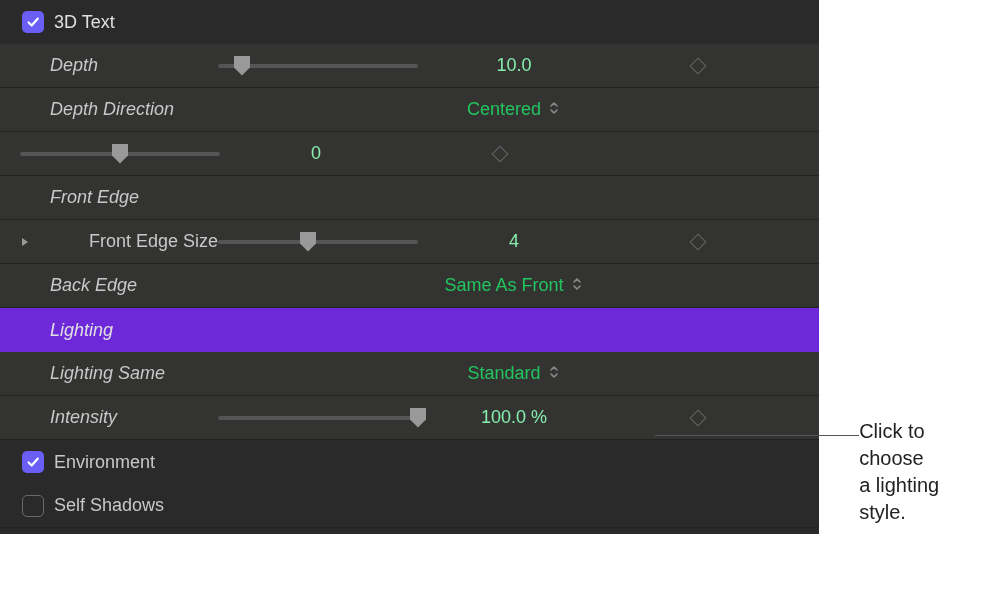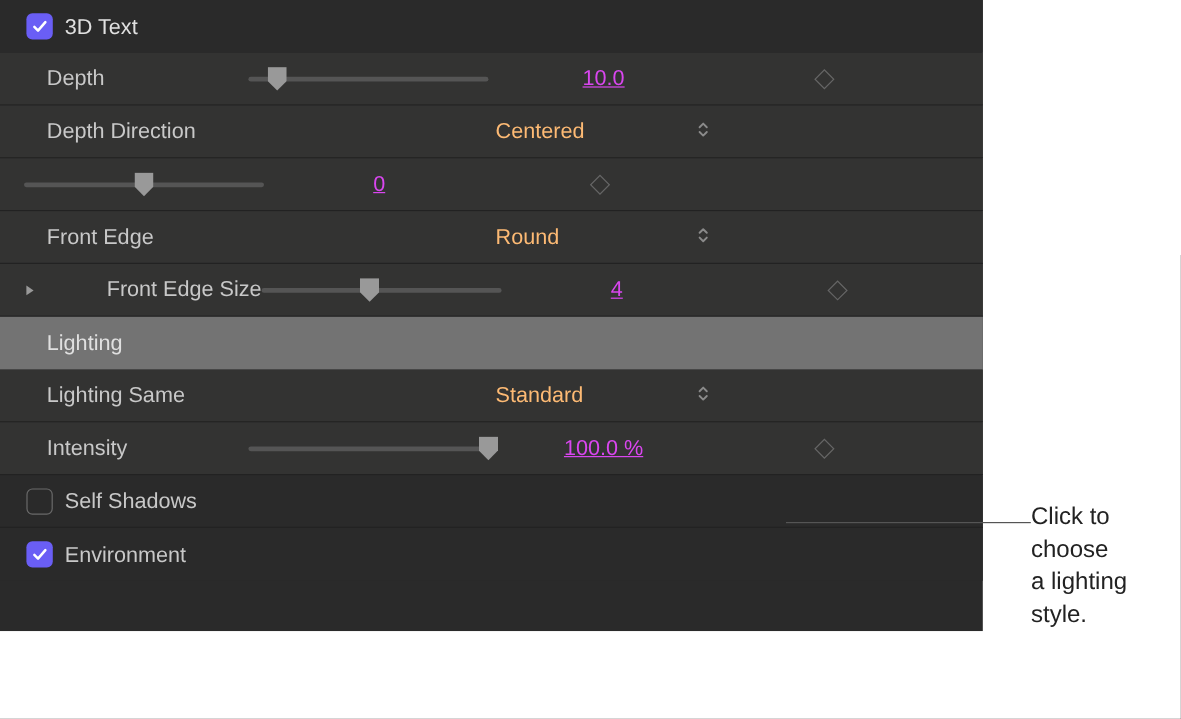--- a/index.html
+++ b/index.html
@@ -24,21 +24,21 @@
   padding: 0 20px;
   border-bottom: 1px solid #222;
   background: #333332;
 }
 .row.header {
   background: #2a2a2a;
   padding-left: 22px;
   border-bottom: none;
 }
 .row.sectionhead {
-  background: #737373;
+  background: #6d28d9;
   border-bottom: none;
 }
 .row:last-child { border-bottom: none; }
 .checkbox {
   width: 22px;
   height: 22px;
   border-radius: 5px;
   margin-right: 10px;
   display: inline-flex;
   align-items: center;
@@ -58,21 +58,21 @@
   margin-right: 8px;
   flex-shrink: 0;
   display: flex;
   align-items: center;
 }
 .label {
   flex: 0 0 198px;
   color: #c8c8c8;
 }
 .label.top { color: #e0e0e0; font-weight: 500; flex: 1; }
-.label.indent { margin-left: 19px; flex: 0 0 168px; }
+.label.indent { margin-left: 30px; flex: 0 0 168px; font-style: italic; }
 .row.header .label.indent,
 .row.sectionhead .label.indent { color: #e0e0e0; }
 .label.withdisc { margin-left: 0; flex: 0 0 176px; text-align: right; }
 .slider-col {
   width: 206px;
   display: flex;
   align-items: center;
   flex-shrink: 0;
 }
 .slider {
@@ -94,30 +94,29 @@
   top: 50%;
   width: 16px;
   height: 20px;
   background: #999;
   transform: translate(-50%, -50%);
   clip-path: polygon(0 0, 100% 0, 100% 60%, 50% 100%, 0 60%);
 }
 .value-col {
   width: 180px;
   text-align: center;
-  color: #d946ef;
-  text-decoration: underline;
+  color: #86efac;
 }
 .popup {
   width: 180px;
   display: flex;
   align-items: center;
-  justify-content: space-between;
+  justify-content: center;
   gap: 8px;
-  color: #fdba74;
+  color: #22c55e;
 }
 .popup .stepper {
   width: 12px;
   color: #8a8a8a;
 }
 .keyframe-col {
   width: 100px;
   display: flex;
   justify-content: flex-end;
   align-items: center;
@@ -200,28 +199,20 @@
     </div>
     <div class="value-col">0</div>
     <div class="keyframe-col">
           <span class="diamond"></span>
         </div>
   </div>
 
   <div class="row">
     <span class="label indent">Front Edge</span>
     <div class="spacer-col"></div>
-    <div class="popup">
-      <span>Round</span>
-      <span class="stepper">
-        <svg viewBox="0 0 10 14" width="10" height="14">
-              <path d="M2 5 L5 2 L8 5 M2 9 L5 12 L8 9" stroke="#8a8a8a" stroke-width="1.6" fill="none" stroke-linecap="round" stroke-linejoin="round"></path>
-            </svg>
-      </span>
-    </div>
     <div class="keyframe-col"></div>
   </div>
 
   <div class="row">
     <span class="disclosure">
       <svg viewBox="0 0 10 12" width="10" height="12">
             <path d="M2 2 L8 6 L2 10 Z" fill="#999"></path>
           </svg>
     </span>
     <span class="label withdisc">Front Edge Size</span>
@@ -230,20 +221,33 @@
         <div class="track"></div>
         <div class="thumb" style="left:45%"></div>
       </div>
     </div>
     <div class="value-col">4</div>
     <div class="keyframe-col">
           <span class="diamond"></span>
         </div>
   </div>
 
+  <div class="row">
+    <span class="label indent">Back Edge</span>
+    <div class="spacer-col"></div>
+    <div class="popup">
+      <span>Same As Front</span>
+      <span class="stepper">
+        <svg viewBox="0 0 10 14" width="10" height="14">
+              <path d="M2 5 L5 2 L8 5 M2 9 L5 12 L8 9" stroke="#8a8a8a" stroke-width="1.6" fill="none" stroke-linecap="round" stroke-linejoin="round"></path>
+            </svg>
+      </span>
+    </div>
+    <div class="keyframe-col"></div>
+  </div>
 
 
   <div class="row sectionhead">
     <span class="label indent" style="color:#e0e0e0">Lighting</span>
   </div>
 
   <div class="row">
     <span class="label indent">Lighting Same</span>
     <div class="spacer-col"></div>
     <div class="popup">
@@ -264,34 +268,34 @@
         <div class="track"></div>
         <div class="thumb" style="left:100%"></div>
       </div>
     </div>
     <div class="value-col">100.0  %</div>
     <div class="keyframe-col">
           <span class="diamond"></span>
         </div>
   </div>
 
-  <div class="row header" style="border-bottom:1px solid #222">
-    <span class="checkbox unchecked"></span>
-    <span class="label top" style="font-weight:400;color:#c8c8c8">Self Shadows</span>
-  </div>
-
   <div class="row header">
     <span class="checkbox checked">
       <svg viewBox="0 0 16 16">
             <path d="M3 8.5 L6.5 12 L13.5 4" stroke="#fff" stroke-width="2.4" fill="none" stroke-linecap="round" stroke-linejoin="round"></path>
           </svg>
     </span>
     <span class="label top" style="font-weight:400;color:#c8c8c8">Environment</span>
   </div>
 
+  <div class="row header" style="border-bottom:1px solid #222">
+    <span class="checkbox unchecked"></span>
+    <span class="label top" style="font-weight:400;color:#c8c8c8">Self Shadows</span>
+  </div>
+
 </div>
 
 <div class="callout">
   <div class="callout-line"></div>
   <div class="callout-text">
     <div>Click to choose</div>
     <div>a lighting style.</div>
   </div>
 </div>
 

